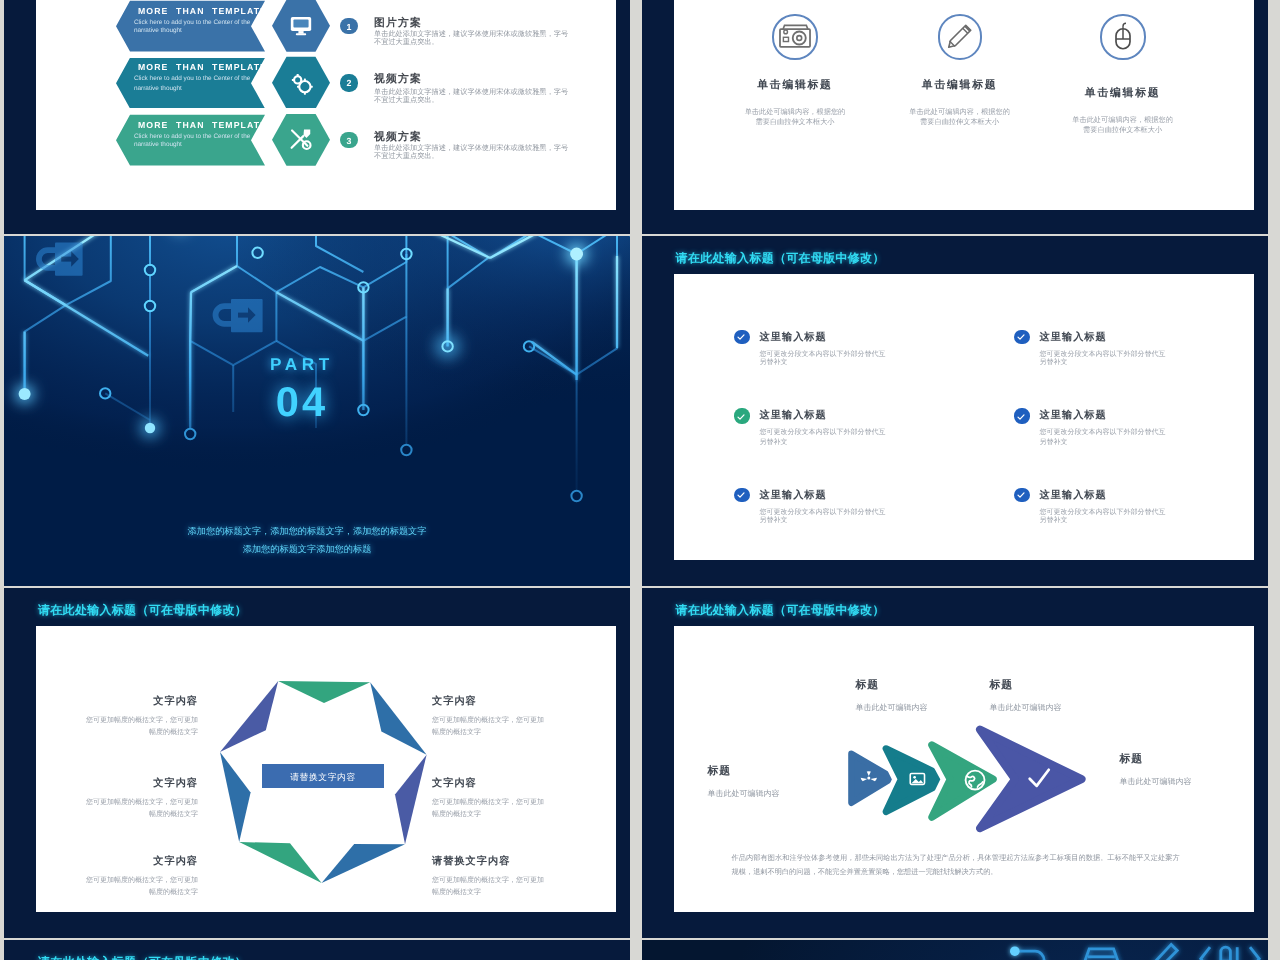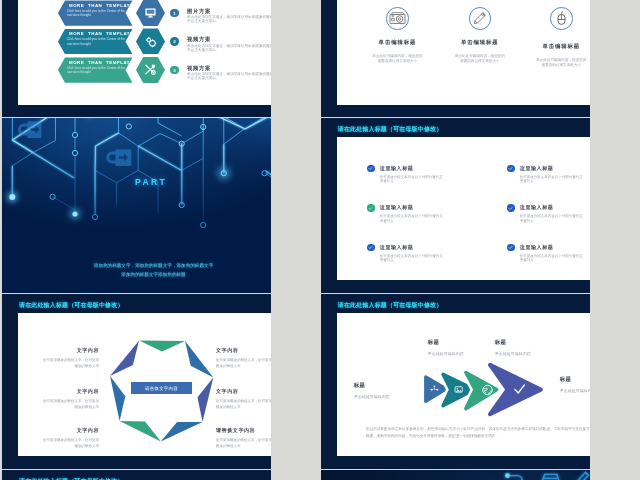--- a/index.html
+++ b/index.html
@@ -1,20 +1,20 @@
 <!DOCTYPE html>
 <html><head>
 <meta charset="utf-8">
 <title>PPT Template Preview</title>
 <style>
 html,body{margin:0;padding:0;}
 body{width:640px;height:480px;overflow:hidden;background:#d8d8d4;
      font-family:"Liberation Sans",sans-serif;-webkit-font-smoothing:antialiased;}
 .page{position:absolute;left:0;top:0;width:640px;height:480px;overflow:hidden;background:#d8d8d4;}
-.slide{position:absolute;width:269px;height:174.2px;overflow:hidden;background:#061a3c;}
+.slide{position:absolute;width:313px;height:174.2px;overflow:hidden;background:#061a3c;}
 .c1{left:2px;} .c2{left:320.8px;}
 .r1{top:-57.5px;} .r2{top:118.4px;} .r3{top:294.4px;} .r4{top:470.4px;}
 
 
 .panel{position:absolute;background:#ffffff;overflow:hidden;}
 .hexbanner{position:absolute;height:25px;}
 .hexbanner .shape{position:absolute;inset:0;clip-path:polygon(7px 0,100% 0,calc(100% - 7px) 50%,100% 100%,7px 100%,0 50%);}
 .hexbanner .btitle{position:absolute;left:11px;top:2.2px;font-size:4.35px;font-weight:700;letter-spacing:0.55px;word-spacing:2px;color:#fff;white-space:nowrap;}
 .hexbanner .bsub{position:absolute;left:9px;top:8.6px;width:67px;font-size:3.2px;line-height:1.4;color:#cfe2ef;}
 .hexicon{position:absolute;width:29px;height:26px;clip-path:polygon(25% 0,75% 0,100% 50%,75% 100%,25% 100%,0 50%);display:flex;align-items:center;justify-content:center;}
@@ -298,20 +298,21 @@
         <circle cx="221.8" cy="55.2" r="2.6" fill="none" stroke="#7fe0ff" stroke-width="1"></circle>
         <g filter="url(#gsoft)">
               <circle cx="42" cy="-14" r="7" fill="#8fe4ff" opacity=".6"></circle>
             </g>
         <g filter="url(#gsoft)">
               <circle cx="88" cy="-6" r="5" fill="#8fe4ff" opacity=".5"></circle>
             </g>
       </g>
     </svg>
     <div class="partlabel" style="left:0;top:58.8px;width:298px;text-align:center;">PART</div>
+    <div class="partnum" style="left:0;top:73.5px;width:298px;text-align:center;">04</div>
     <div class="techsub" style="left:0;top:145.6px;width:303px;">添加您的标题文字，添加您的标题文字，添加您的标题文字</div>
     <div class="techsub" style="left:0;top:154.6px;width:303px;">添加您的标题文字添加您的标题</div>
   </div>
 </div>
 
 <div class="slide c2 r2">
   <div class="sldhead" style="left:17px;top:6.5px;">请在此处输入标题（可在母版中修改）</div>
   <div class="panel" style="left:16px;top:19px;width:290px;height:143px;">
     <div class="chk" style="left:30.5px;top:27.5px;">
       <div class="chkc" style="background:#1f5fbf;">

